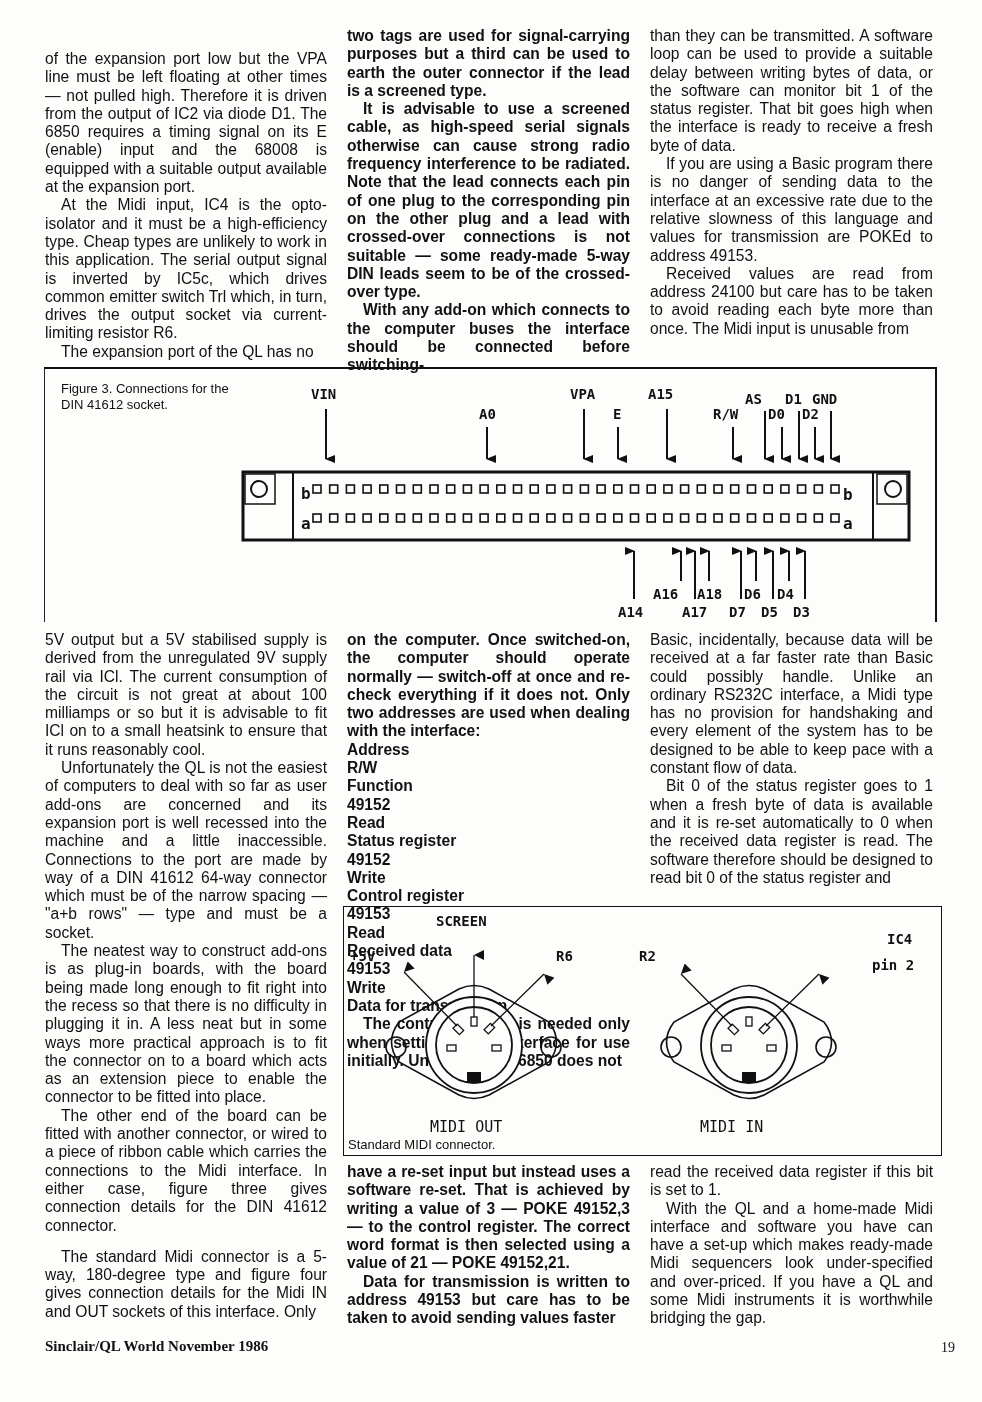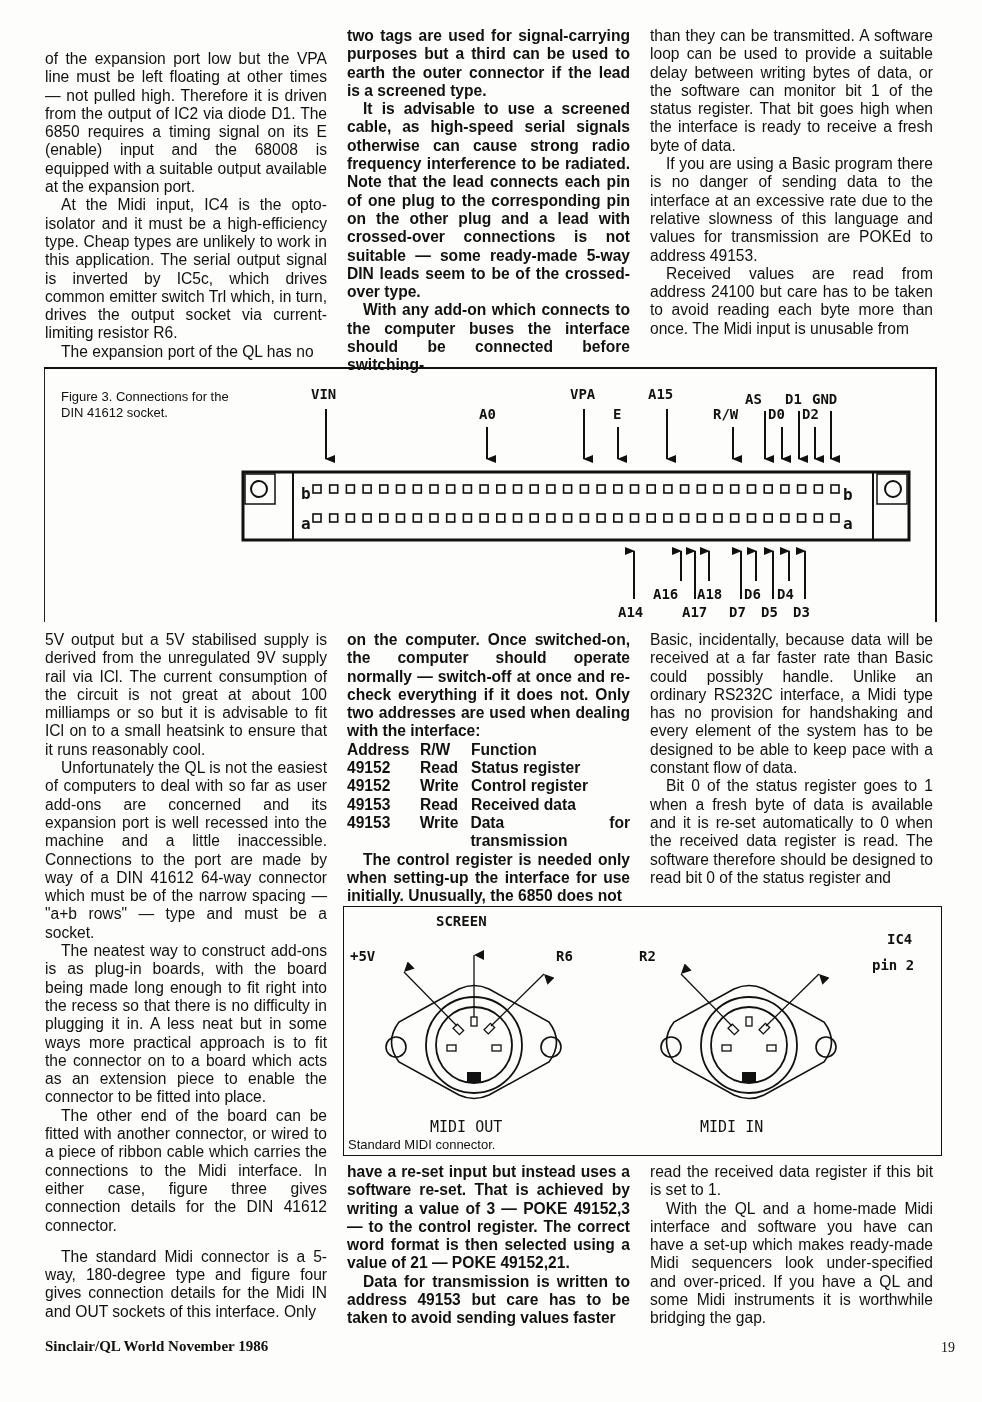--- a/index.html
+++ b/index.html
@@ -5,21 +5,21 @@
   html, body { margin: 0; padding: 0; background: #fdfdfb; }
   body { width: 982px; height: 1402px; position: relative; overflow: hidden;
          font-family: "Liberation Sans", sans-serif; color: #111; }
   .col { position: absolute; font-size: 15.6px; line-height: 18.3px; text-align: justify; }
   .col p { margin: 0; text-indent: 16px; }
   .col p.noindent { text-indent: 0; }
   .c1 { left: 45px; width: 282px; }
   .c2 { left: 347px; width: 283px; font-weight: bold; }
   .c3 { left: 650px; width: 283px; }
   .table { margin: 0; }
-  .table .tr { display: flex; }
+  .table .tr { display: flex; flex-direction: column; }
   .table .tr span:nth-child(1) { width: 73px; }
   .table .tr span:nth-child(2) { width: 51px; }
   .fig3 { position: absolute; left: 44px; top: 367px; width: 890px; height: 253px;
           border-top: 2px solid #111; border-right: 2px solid #111; border-left: 1px solid #222; }
   .fig-caption { position: absolute; font-size: 13px; line-height: 16px; }
   .fig4 { position: absolute; left: 343px; top: 906px; width: 597px; height: 248px;
           border: 1.5px solid #111; }
   .footer-left { position: absolute; left: 45px; top: 1338px; font-family: "Liberation Serif", serif;
                  font-weight: bold; font-size: 15px; }
   .footer-right { position: absolute; left: 941px; top: 1340px; font-family: "Liberation Serif", serif;
@@ -39,21 +39,21 @@
   <p>It is advisable to use a screened cable, as high-speed serial signals otherwise can cause strong radio frequency interference to be radiated. Note that the lead connects each pin of one plug to the corresponding pin on the other plug and a lead with crossed-over connections is not suitable — some ready-made 5-way DIN leads seem to be of the crossed-over type.</p>
   <p>With any add-on which connects to the computer buses the interface should be connected before switching-</p>
 </div>
 <div class="col c3" style="top:27px;">
   <p class="noindent">than they can be transmitted. A software loop can be used to provide a suitable delay between writing bytes of data, or the software can monitor bit 1 of the status register. That bit goes high when the interface is ready to receive a fresh byte of data.</p>
   <p>If you are using a Basic program there is no danger of sending data to the interface at an excessive rate due to the relative slowness of this language and values for transmission are POKEd to address 49153.</p>
   <p>Received values are read from address 24100 but care has to be taken to avoid reading each byte more than once. The Midi input is unusable from</p>
 </div>
 
 <div class="fig3">
-  <div class="fig-caption" style="left:16px; top:20px; width:170px;">Figure 3. Connections for the DIN 41612 socket.</div>
+  <div class="fig-caption" style="left:16px; top:12px; width:170px;">Figure 3. Connections for the DIN 41612 socket.</div>
   <svg id="fig3svg" width="890" height="253" style="position:absolute;left:0;top:0;">
     <defs>
       <marker id="ah" markerWidth="8" markerHeight="10" refX="4" refY="9" orient="auto-start-reverse" markerUnits="userSpaceOnUse">
         <path d="M0,0 L8,0 L4,10 Z" fill="#111"></path>
       </marker>
     </defs>
 
     <rect x="198" y="103" width="666" height="68" fill="none" stroke="#111" stroke-width="3"></rect>
     <line x1="248" y1="103" x2="248" y2="171" stroke="#111" stroke-width="2"></line>
     <line x1="828" y1="103" x2="828" y2="171" stroke="#111" stroke-width="2"></line>

